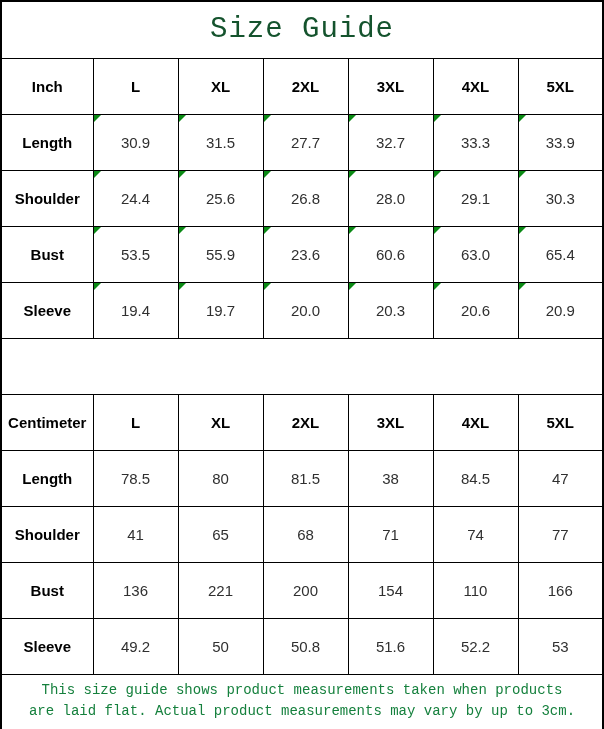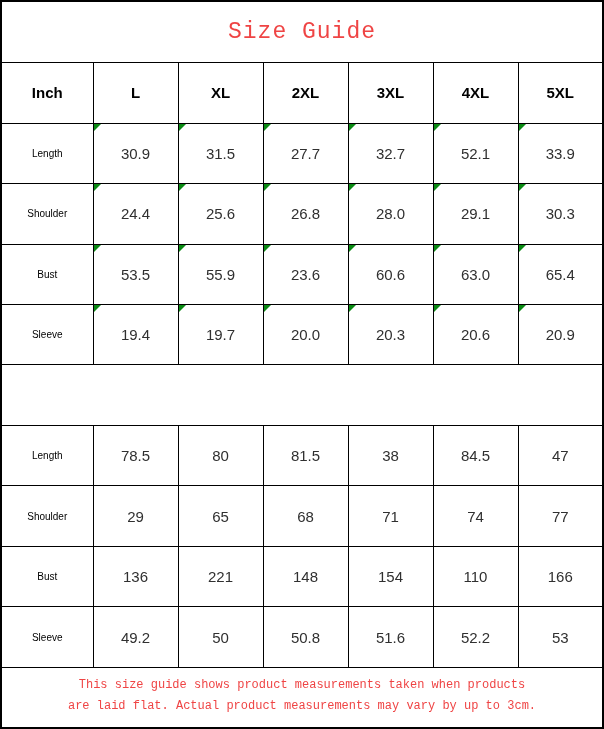--- a/index.html
+++ b/index.html
@@ -23,33 +23,33 @@
     text-align: center;
     vertical-align: middle;
     padding: 0;
     position: relative;
     overflow: hidden;
   }
   tr.title-row { height: 57px; }
   tr.grid-row { height: 56px; }
   .title-cell {
     font-family: "Liberation Mono", "DejaVu Sans Mono", monospace;
-    font-size: 23px;
+    font-size: 29px;
     font-weight: 400;
-    color: #ef4444;
+    color: #14532d;
     letter-spacing: 1px;
   }
   th.unit-cell, th.size-cell {
     font-size: 15px;
     font-weight: 700;
     color: #000;
   }
   td.label-cell {
-    font-size: 10px;
-    font-weight: 400;
+    font-size: 15px;
+    font-weight: 700;
     color: #000;
   }
   td.value-cell {
     font-size: 15px;
     font-weight: 400;
     color: #303030;
     margin-top: 36px;
   }
   .corner-marker {
     position: absolute;
@@ -57,22 +57,22 @@
     left: 0;
     width: 0;
     height: 0;
     border-top: 7px solid var(--marker-color, #0a8a14);
     border-right: 7px solid transparent;
     display: block;
   }
   td.spacer-cell { background: #ffffff; }
   td.footer-cell {
     font-family: "Liberation Mono", "DejaVu Sans Mono", monospace;
-    font-size: 12px;
-    color: #ef4444;
+    font-size: 14px;
+    color: #15803d;
     line-height: 21px;
     padding: 2px 0 4px 0;
   }
   .footer-line { display: block; white-space: nowrap; }
 </style>
 </head>
 <body>
 
 <div class="page">
   <table class="size-guide">
@@ -100,21 +100,21 @@
       <th class="size-cell">4XL</th>
       <th class="size-cell">5XL</th>
     </tr>
 
     <tr class="grid-row">
       <td class="label-cell">Length</td>
       <td class="value-cell"><span class="corner-marker"></span><span>30.9</span></td>
       <td class="value-cell"><span class="corner-marker"></span><span>31.5</span></td>
       <td class="value-cell"><span class="corner-marker"></span><span>27.7</span></td>
       <td class="value-cell"><span class="corner-marker"></span><span>32.7</span></td>
-      <td class="value-cell"><span class="corner-marker"></span><span>52.1</span></td>
+      <td class="value-cell"><span class="corner-marker"></span><span>33.3</span></td>
       <td class="value-cell"><span class="corner-marker"></span><span>33.9</span></td>
     </tr>
 
     <tr class="grid-row">
       <td class="label-cell">Shoulder</td>
       <td class="value-cell"><span class="corner-marker"></span><span>24.4</span></td>
       <td class="value-cell"><span class="corner-marker"></span><span>25.6</span></td>
       <td class="value-cell"><span class="corner-marker"></span><span>26.8</span></td>
       <td class="value-cell"><span class="corner-marker"></span><span>28.0</span></td>
       <td class="value-cell"><span class="corner-marker"></span><span>29.1</span></td>
@@ -138,46 +138,55 @@
       <td class="value-cell"><span class="corner-marker"></span><span>20.0</span></td>
       <td class="value-cell"><span class="corner-marker"></span><span>20.3</span></td>
       <td class="value-cell"><span class="corner-marker"></span><span>20.6</span></td>
       <td class="value-cell"><span class="corner-marker"></span><span>20.9</span></td>
     </tr>
 
     <tr class="grid-row">
       <td class="spacer-cell" colspan="7"></td>
     </tr>
 
+    <tr class="grid-row">
+      <th class="unit-cell">Centimeter</th>
+      <th class="size-cell">L</th>
+      <th class="size-cell">XL</th>
+      <th class="size-cell">2XL</th>
+      <th class="size-cell">3XL</th>
+      <th class="size-cell">4XL</th>
+      <th class="size-cell">5XL</th>
+    </tr>
 
     <tr class="grid-row">
       <td class="label-cell">Length</td>
       <td class="value-cell"><span>78.5</span></td>
       <td class="value-cell"><span>80</span></td>
       <td class="value-cell"><span>81.5</span></td>
       <td class="value-cell"><span>38</span></td>
       <td class="value-cell"><span>84.5</span></td>
       <td class="value-cell"><span>47</span></td>
     </tr>
 
     <tr class="grid-row">
       <td class="label-cell">Shoulder</td>
-      <td class="value-cell"><span>29</span></td>
+      <td class="value-cell"><span>41</span></td>
       <td class="value-cell"><span>65</span></td>
       <td class="value-cell"><span>68</span></td>
       <td class="value-cell"><span>71</span></td>
       <td class="value-cell"><span>74</span></td>
       <td class="value-cell"><span>77</span></td>
     </tr>
 
     <tr class="grid-row">
       <td class="label-cell">Bust</td>
       <td class="value-cell"><span>136</span></td>
       <td class="value-cell"><span>221</span></td>
-      <td class="value-cell"><span>148</span></td>
+      <td class="value-cell"><span>200</span></td>
       <td class="value-cell"><span>154</span></td>
       <td class="value-cell"><span>110</span></td>
       <td class="value-cell"><span>166</span></td>
     </tr>
 
     <tr class="grid-row">
       <td class="label-cell">Sleeve</td>
       <td class="value-cell"><span>49.2</span></td>
       <td class="value-cell"><span>50</span></td>
       <td class="value-cell"><span>50.8</span></td>

